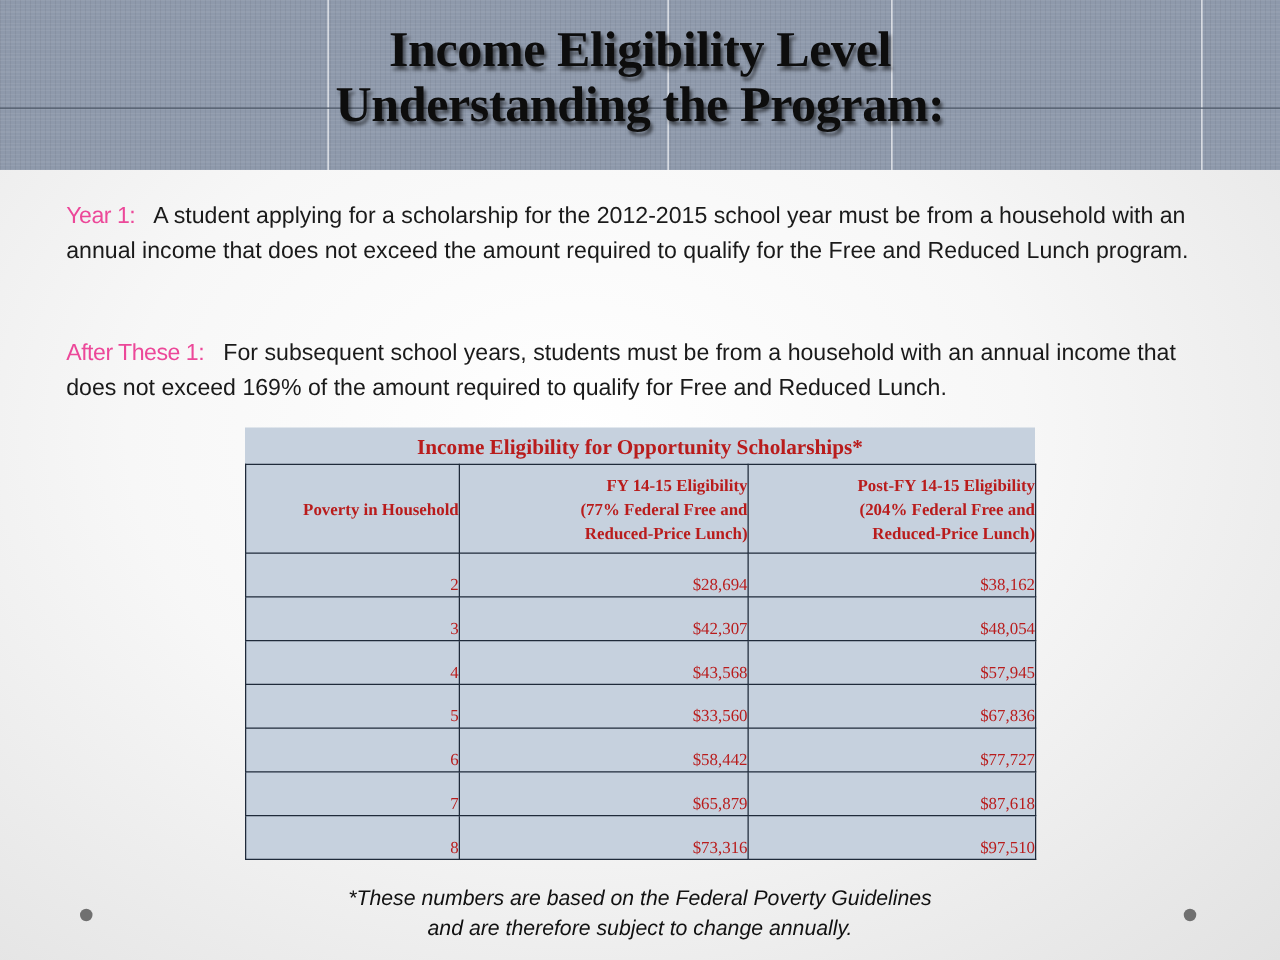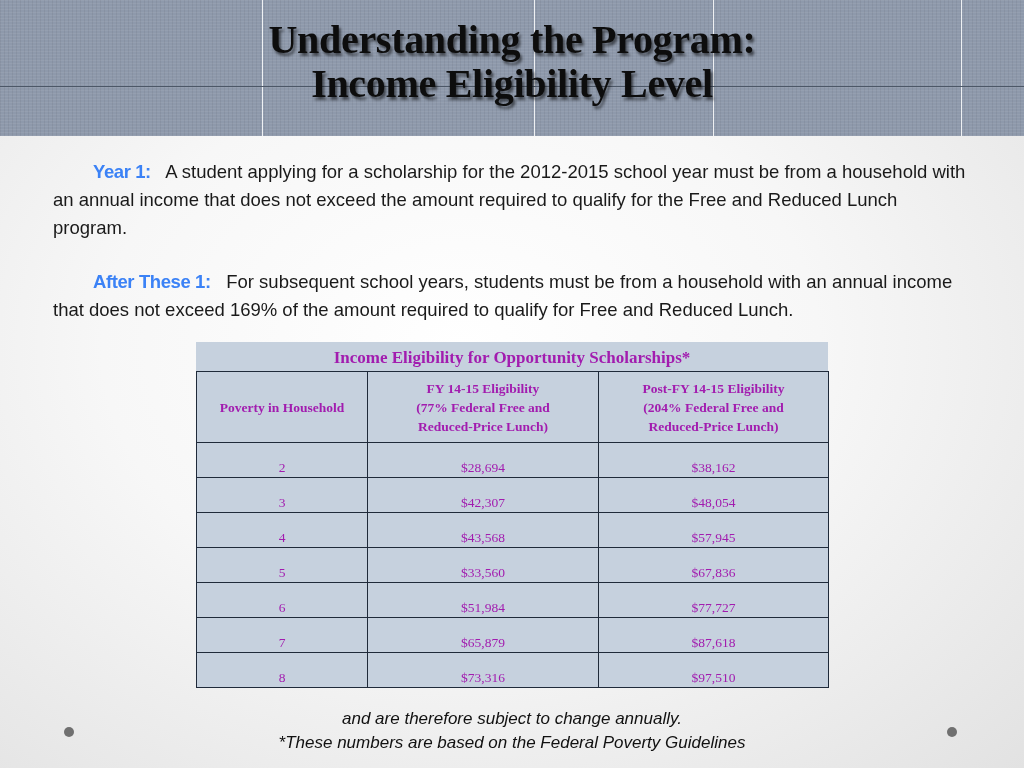--- a/index.html
+++ b/index.html
@@ -20,53 +20,53 @@
     .hline { position: absolute; left: 0; top: 86px; width: 1024px; height: 1px; background: #4c5767; }
     .title {
       position: absolute; left: 0; top: 18px; width: 1024px; text-align: center;
       font-family: "Liberation Serif", serif; font-weight: bold; font-size: 40px; line-height: 44px;
       color: #0d0d0d; text-shadow: 2px 3px 3px rgba(0,0,0,0.55);
       letter-spacing: -0.3px;
     }
     .body-text {
       position: absolute; left: 53px; width: 920px; font-size: 18.5px; line-height: 28px; color: #1a1a1a;
     }
-    .body-text .lbl { font-weight: bold; letter-spacing: -0.4px; color: #3b82f6; margin-left: 40px; }
+    .body-text .lbl { font-weight: normal; letter-spacing: -0.4px; color: #ec4899; }
     .p1 { top: 158px; }
     .p2 { top: 268px; }
     .table-wrap {
       position: absolute; left: 196px; top: 342px; width: 632px;
       background: #c6d1de;
-      font-family: "Liberation Serif", serif; color: #a21caf;
+      font-family: "Liberation Serif", serif; color: #b91c1c;
     }
     .table-caption {
       height: 29px; line-height: 32px; text-align: center; font-weight: bold; font-size: 17px;
     }
     table { border-collapse: collapse; width: 632px; table-layout: fixed; }
-    td, th { border: 1.5px solid #1f2a3a; text-align: center; padding: 0; }
+    td, th { border: 1.5px solid #1f2a3a; text-align: right; padding: 0; }
     th { font-size: 13.5px; font-weight: bold; height: 70px; line-height: 19px; }
     td { font-size: 13.5px; height: 33px; vertical-align: bottom; padding-bottom: 1px; }
     .footnote {
       position: absolute; left: 0; top: 707px; width: 1024px; text-align: center;
       font-style: italic; font-size: 17px; line-height: 24px; color: #111;
     }
     .dot { position: absolute; width: 10px; height: 10px; border-radius: 50%; background: #707070; top: 727px; }
   </style>
 </head>
 <body>
 
 <div class="header">
   <div class="vline" style="left:262px"></div>
   <div class="vline" style="left:534px"></div>
   <div class="vline" style="left:713px"></div>
   <div class="vline" style="left:961px"></div>
   <div class="hline"></div>
   <div class="title">
+    <div>Income Eligibility Level</div>
     <div>Understanding the Program:</div>
-    <div>Income Eligibility Level</div>
   </div>
 </div>
 
 <div class="body-text p1">
   <span class="lbl">Year 1:</span>&nbsp;&nbsp;
   <span>A student applying for a scholarship for the 2012-2015 school year must be from a household with an annual income that does not exceed the amount required to qualify for the Free and Reduced Lunch program.</span>
 </div>
 
 <div class="body-text p2">
   <span class="lbl">After These 1:</span>&nbsp;&nbsp;
@@ -114,36 +114,36 @@
         <td>$43,568</td>
         <td>$57,945</td>
       </tr>
       <tr>
         <td>5</td>
         <td>$33,560</td>
         <td>$67,836</td>
       </tr>
       <tr>
         <td>6</td>
-        <td>$51,984</td>
+        <td>$58,442</td>
         <td>$77,727</td>
       </tr>
       <tr>
         <td>7</td>
         <td>$65,879</td>
         <td>$87,618</td>
       </tr>
       <tr>
         <td>8</td>
         <td>$73,316</td>
         <td>$97,510</td>
       </tr>
     </tbody>
   </table>
 </div>
 
 <div class="footnote">
+  <div>*These numbers are based on the Federal Poverty Guidelines</div>
   <div>and are therefore subject to change annually.</div>
-  <div>*These numbers are based on the Federal Poverty Guidelines</div>
 </div>
 
 <div class="dot" style="left:64px"></div>
 <div class="dot" style="left:947px"></div>
 
 </body></html>

